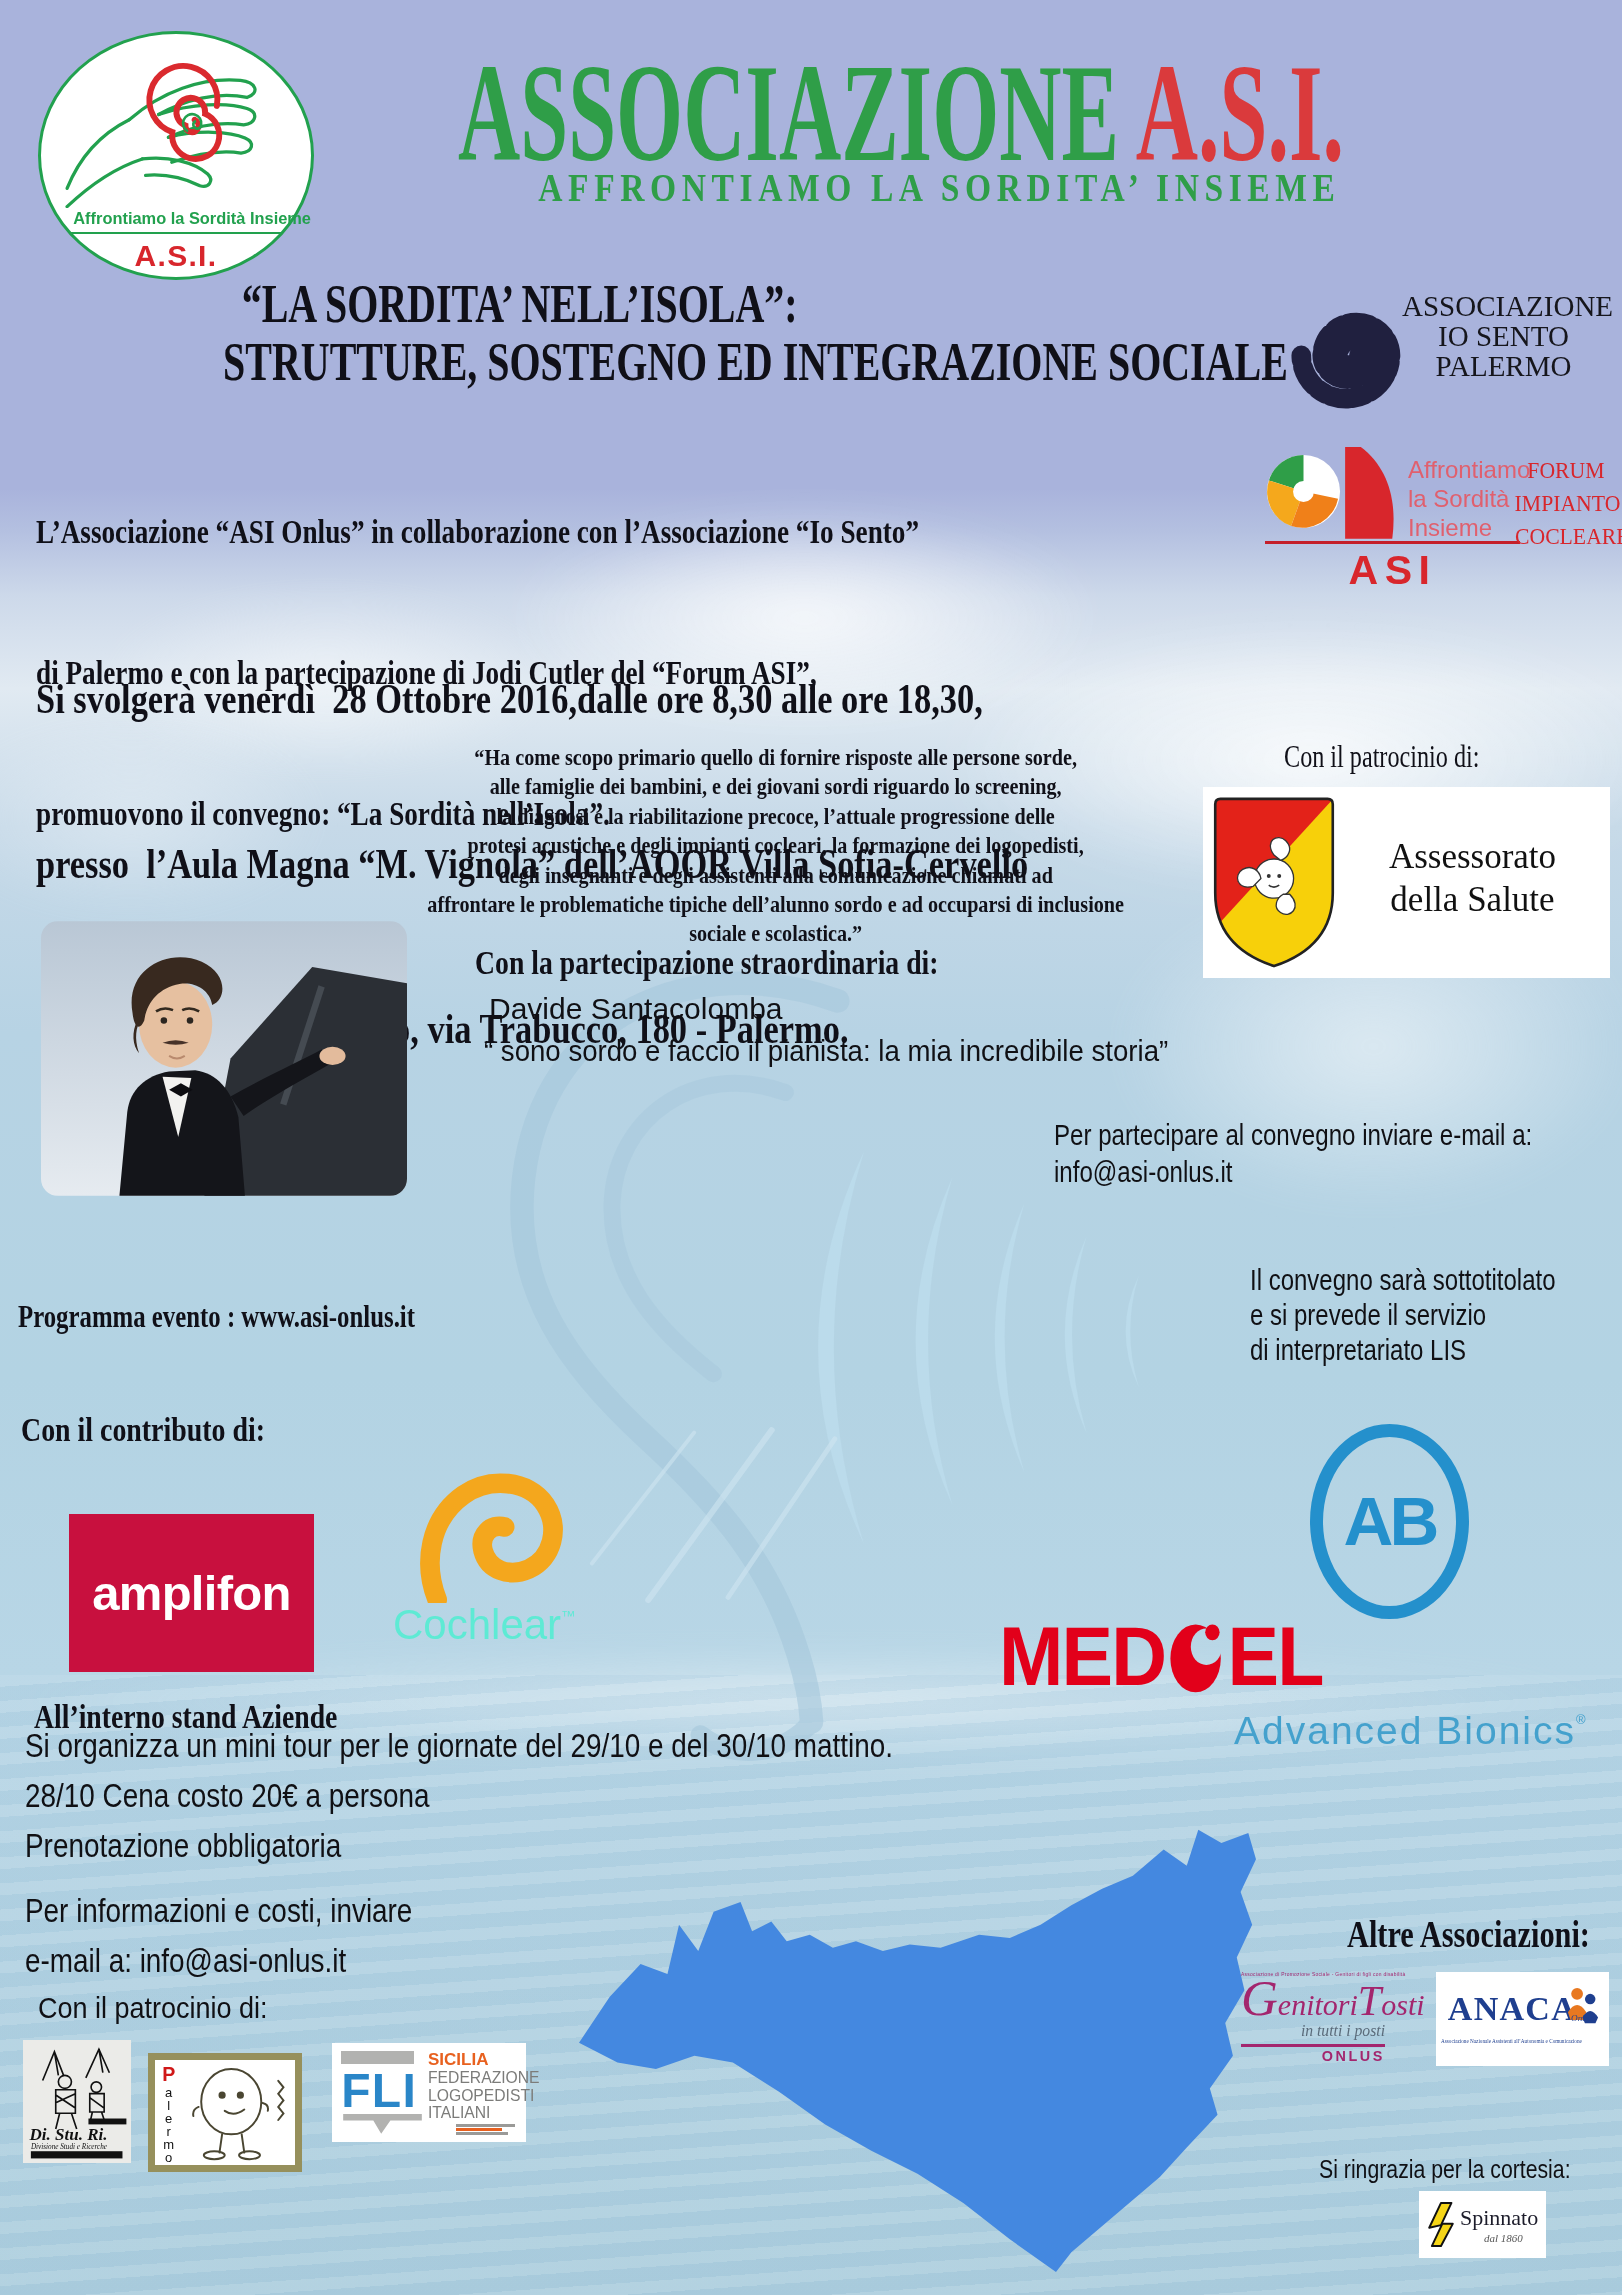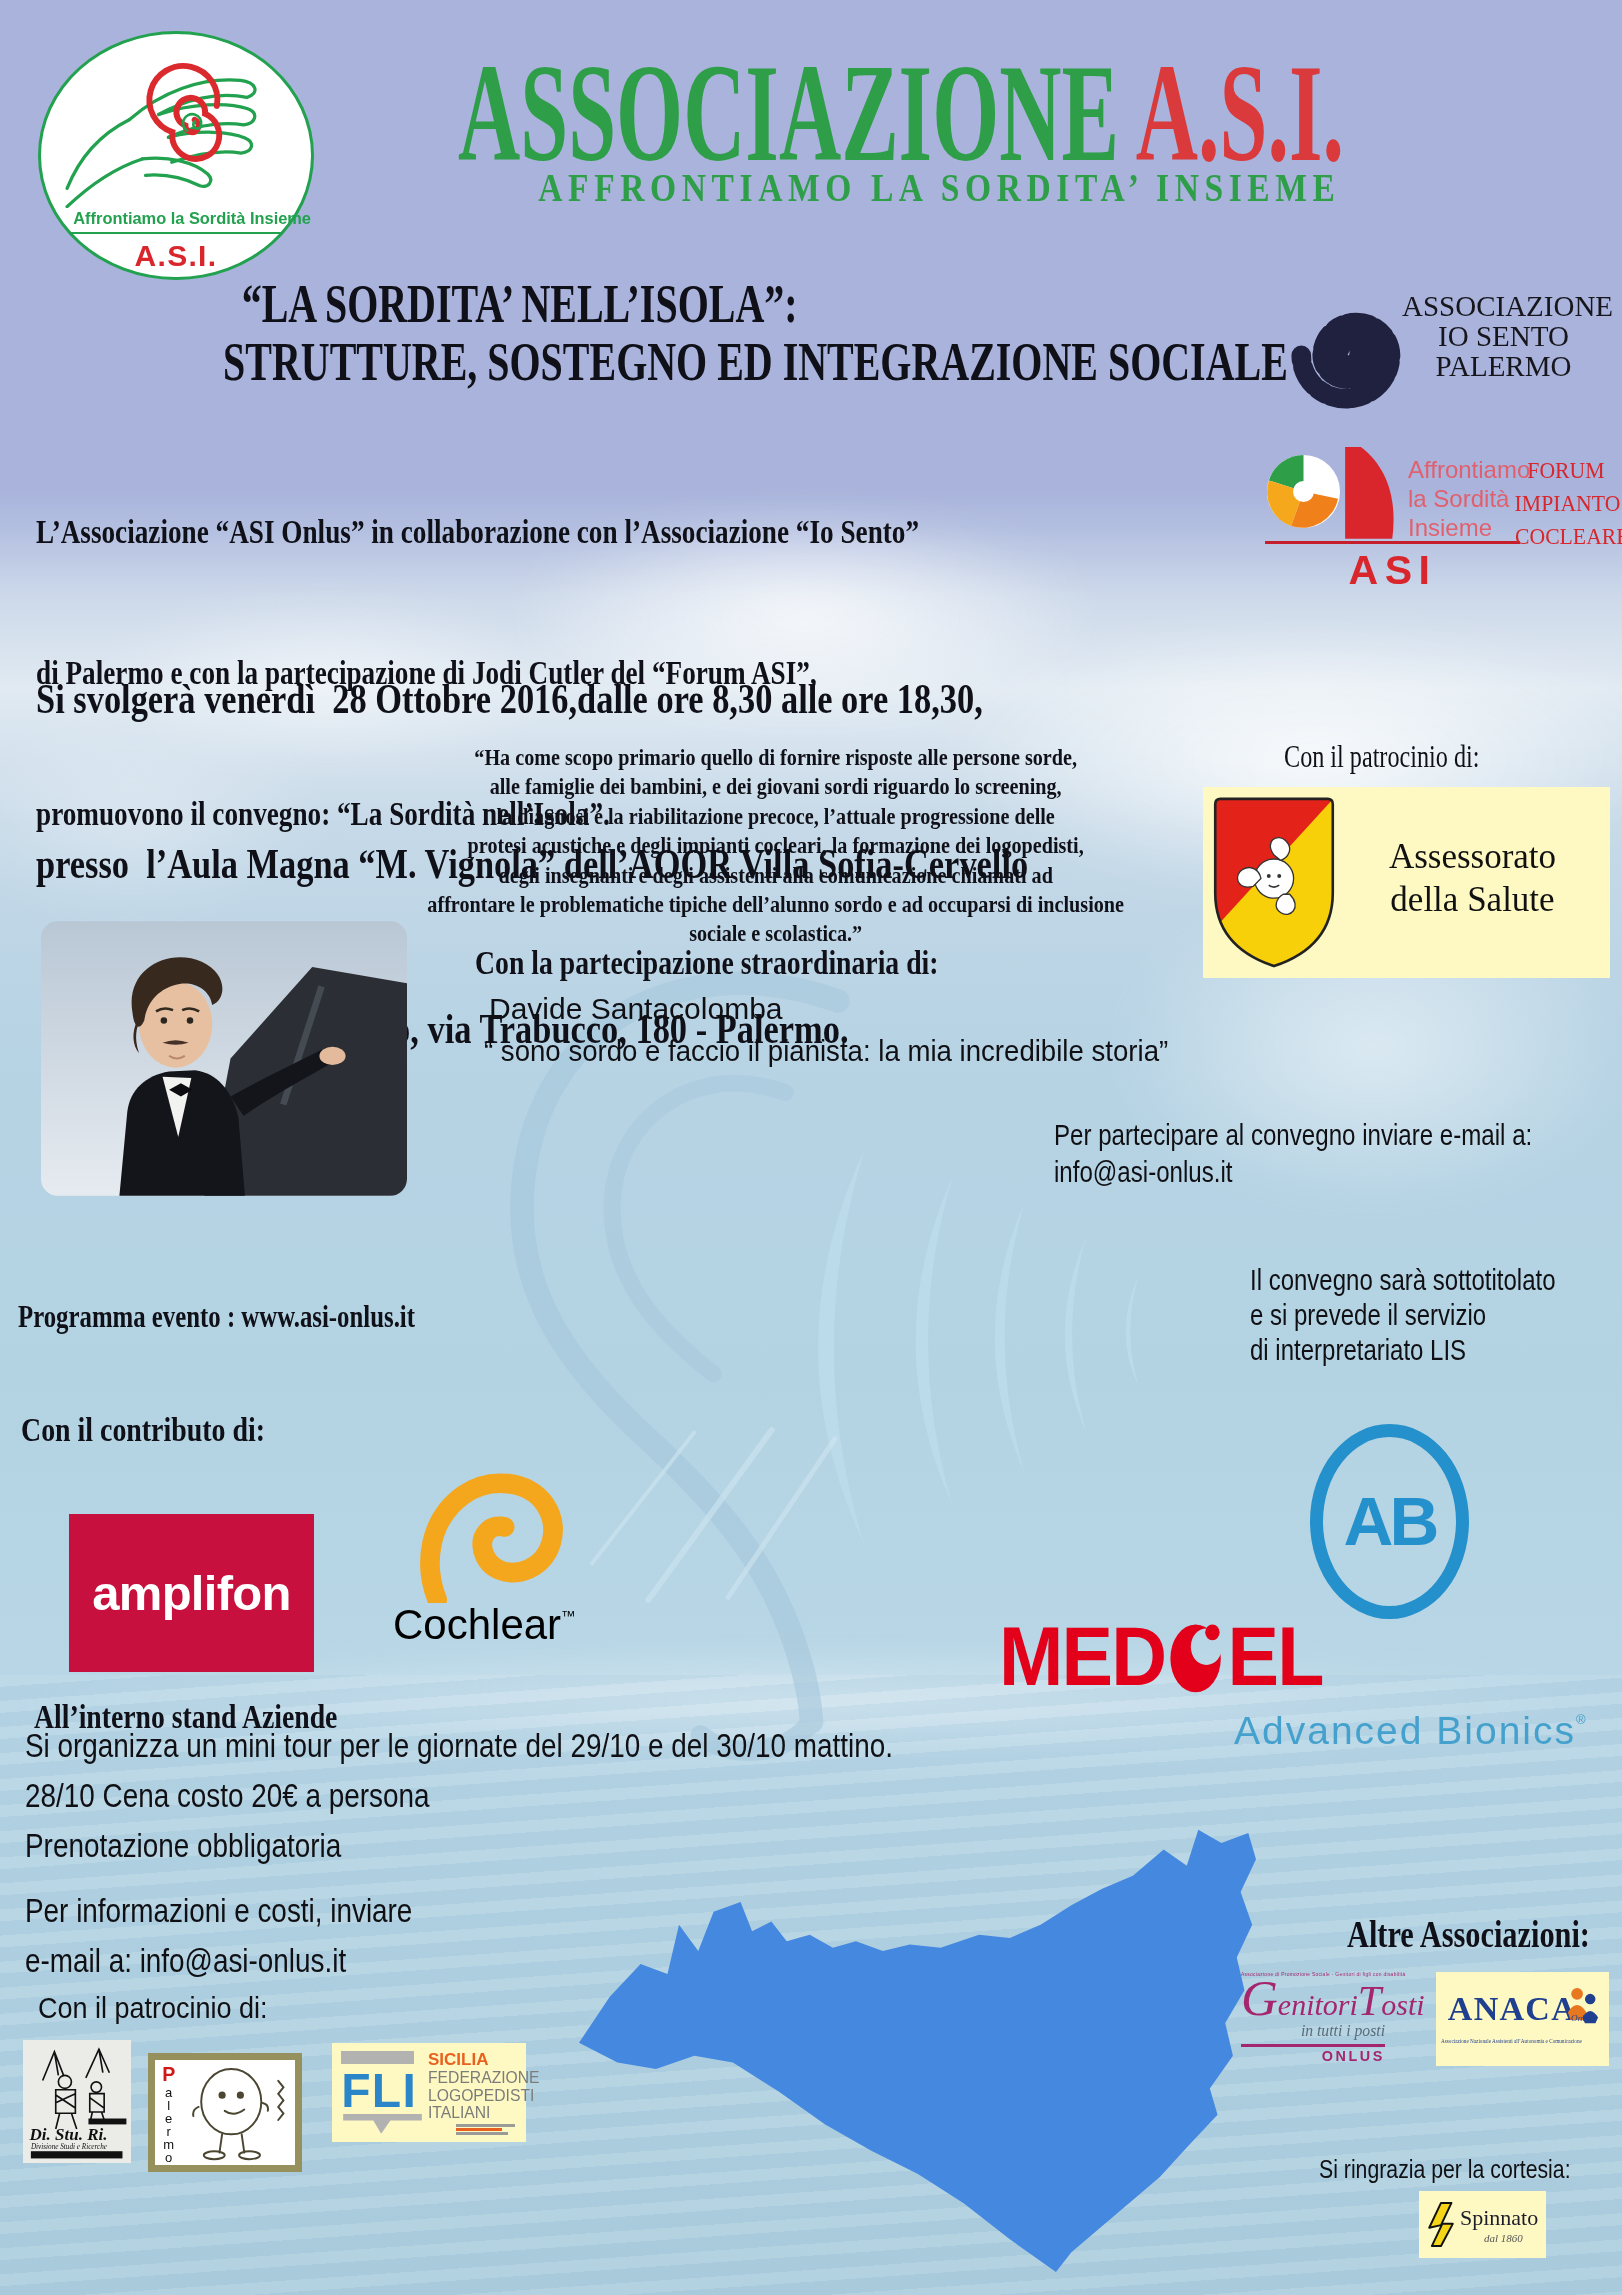--- a/index.html
+++ b/index.html
@@ -26,21 +26,21 @@
   .streak { position:absolute; background:#cfe4f0; opacity:.6; border-radius:5.2px; }
   
   .oval { position:absolute; left:38px; top:31px; width:276px; height:249px; background:#fff;
           border:3.9px solid #22a14e; border-radius:50%; box-sizing:border-box; }
   .oval-line { position:absolute; left:0; right:0; top:175px; text-align:right;
                font:bold 16.4px "Liberation Sans",sans-serif; color:#22a14e; }
   .oval-ul { position:absolute; left:29px; right:29px; top:198px; height:2px; background:#22a14e; }
   .oval-asi { position:absolute; left:0; right:0; top:205px; text-align:center;
               font:bold 30px "Liberation Sans",sans-serif; color:#d8262c; letter-spacing:1.3px; }
   
-  .whitecard { position:absolute; background:#fef9c3; }
+  .whitecard { position:absolute; background:#ffffff; }
   .diam { position:absolute; left:50%; top:-19.6px; margin-left:-8.5px; width:16.4px; height:16.4px;
           background:#f08019; transform:rotate(45deg); }
   .oti  { position:relative; display:inline-block; }
   sup.tm { font-size:14.4px; vertical-align:18.3px; }
 </style>
 </head>
 <body>
 
 <div class="poster">
 
@@ -260,21 +260,21 @@
     <span class="cndl" style="transform:scaleX(.82)">Con il contributo di:</span>
   </div>
 
   <div class="abs" style="left:69px;top:1514px;width:245px;height:158px;background:#c8103e;display:flex;align-items:center;justify-content:center">
     <span style="font:bold 49px 'Liberation Sans',sans-serif;color:#fff;letter-spacing:-0.7px">amplifon</span>
   </div>
 
   <svg class="abs" style="left:411px;top:1472px" width="167" height="131" viewBox="0 0 255 200">
     <path d="M 40,195 C 18,140 28,72 80,35 C 120,7 180,12 205,50 C 228,85 216,132 180,148 C 150,161 118,150 110,120 C 104,96 122,78 143,84" fill="none" stroke="#f4a71d" stroke-width="30" stroke-linecap="round"></path>
   </svg>
-  <div class="abs" style="left:393px;top:1601px;font:42px 'Liberation Sans',sans-serif;color:#000000">
+  <div class="abs" style="left:393px;top:1601px;font:42px 'Liberation Sans',sans-serif;color:#5eead4">
     <span>Cochlear</span><sup class="tm">™</sup>
   </div>
 
 
   <div class="abs" style="left:999px;top:1608px;display:flex;align-items:center;transform:scaleX(.92);transform-origin:left top">
     <span style="font:bold 84px 'Liberation Sans',sans-serif;color:#e2001a;letter-spacing:-2px">MED</span>
     <svg width="60" height="77" viewBox="0 0 92 118" style="margin:0 3.9px">
       <defs>
           <mask id="mcut">
             <rect width="92" height="118" fill="#fff"></rect>

